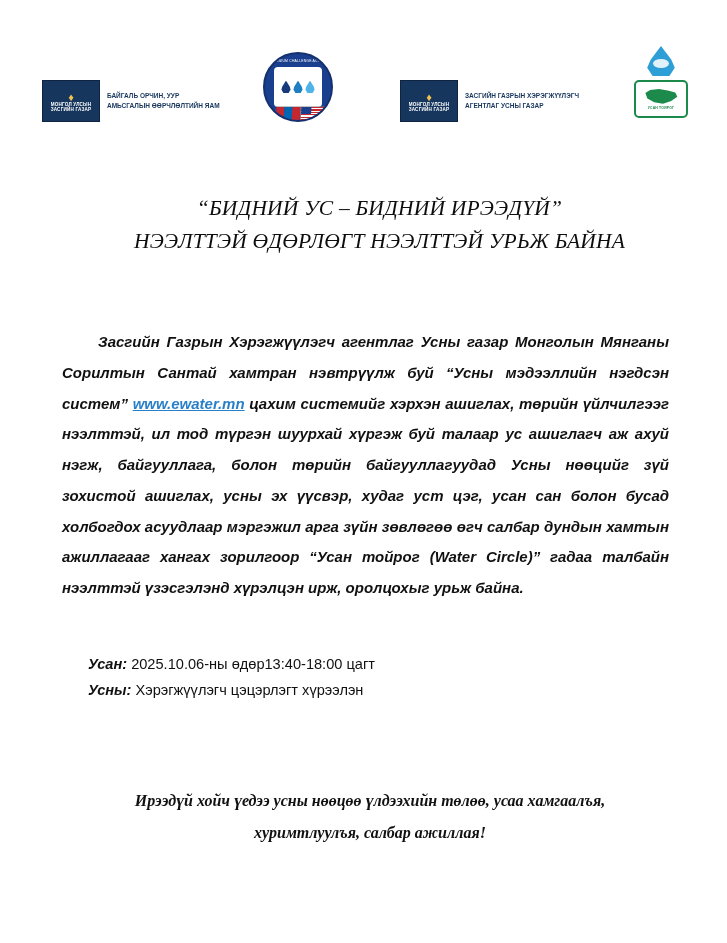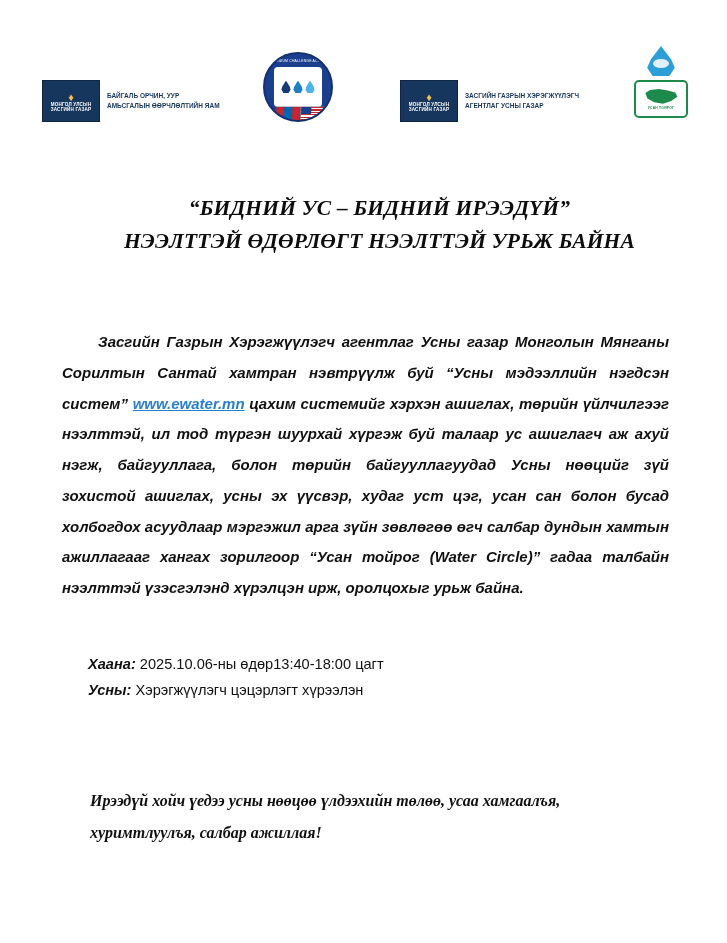--- a/index.html
+++ b/index.html
@@ -243,21 +243,21 @@
   
   .title-wrap {
     position: absolute;
     top: 192px;
     left: 0;
     width: 727px;
     text-align: center;
   }
   .title-line {
     font-family: "Liberation Serif", serif;
-    font-weight: bold;
+    font-weight: normal;
     font-style: italic;
     font-size: 21.5px;
     color: #0d0d0d;
     letter-spacing: 0.2px;
     line-height: 1.55;
     margin-left: 32px;
   }
 
   
   .body-text {
@@ -299,21 +299,21 @@
   .meta .value {
     font-style: normal;
   }
 
   
   .closing {
     position: absolute;
     top: 785px;
     left: 90px;
     width: 560px;
-    text-align: left;
+    text-align: center;
     font-family: "Liberation Serif", serif;
     font-style: italic;
     font-weight: bold;
     font-size: 16px;
     line-height: 2.0;
     color: #111111;
   }
 </style>
 </head>
 <body>
@@ -380,21 +380,21 @@
 
   <div class="title-wrap">
     <div class="title-line">“БИДНИЙ УС – БИДНИЙ ИРЭЭДҮЙ”</div>
     <div class="title-line">НЭЭЛТТЭЙ ӨДӨРЛӨГТ НЭЭЛТТЭЙ УРЬЖ БАЙНА</div>
   </div>
 
   <p class="body-text"><span>Засгийн Газрын Хэрэгжүүлэгч агентлаг Усны газар Монголын Мянганы Сорилтын Сантай хамтран нэвтрүүлж буй “Усны мэдээллийн нэгдсэн систем” </span><span class="link">www.ewater.mn</span><span> цахим системийг хэрхэн ашиглах, төрийн үйлчилгээг нээлттэй, ил тод түргэн шуурхай хүргэж буй талаар ус ашиглагч аж ахуй нэгж, байгууллага, болон төрийн байгууллагуудад Усны нөөцийг зүй зохистой ашиглах, усны эх үүсвэр, худаг уст цэг, усан сан болон бусад холбогдох асуудлаар мэргэжил арга зүйн зөвлөгөө өгч салбар дундын хамтын ажиллагааг хангах зорилгоор “Усан тойрог (Water Circle)” гадаа талбайн нээлттэй үзэсгэлэнд хүрэлцэн ирж, оролцохыг урьж байна.</span></p>
 
   <div class="meta">
     <div>
-      <span class="label">Хаана:</span><span class="value"> 2025.10.06-ны өдөр13:40-18:00 цагт</span>
+      <span class="label">Усан:</span><span class="value"> 2025.10.06-ны өдөр13:40-18:00 цагт</span>
     </div>
     <div>
       <span class="label">Усны:</span><span class="value"> Хэрэгжүүлэгч цэцэрлэгт хүрээлэн</span>
     </div>
   </div>
 
   <div class="closing">
     <div>Ирээдүй хойч үедээ усны нөөцөө үлдээхийн төлөө, усаа хамгаалъя,</div>
     <div>хуримтлуулъя, салбар ажиллая!</div>
   </div>

